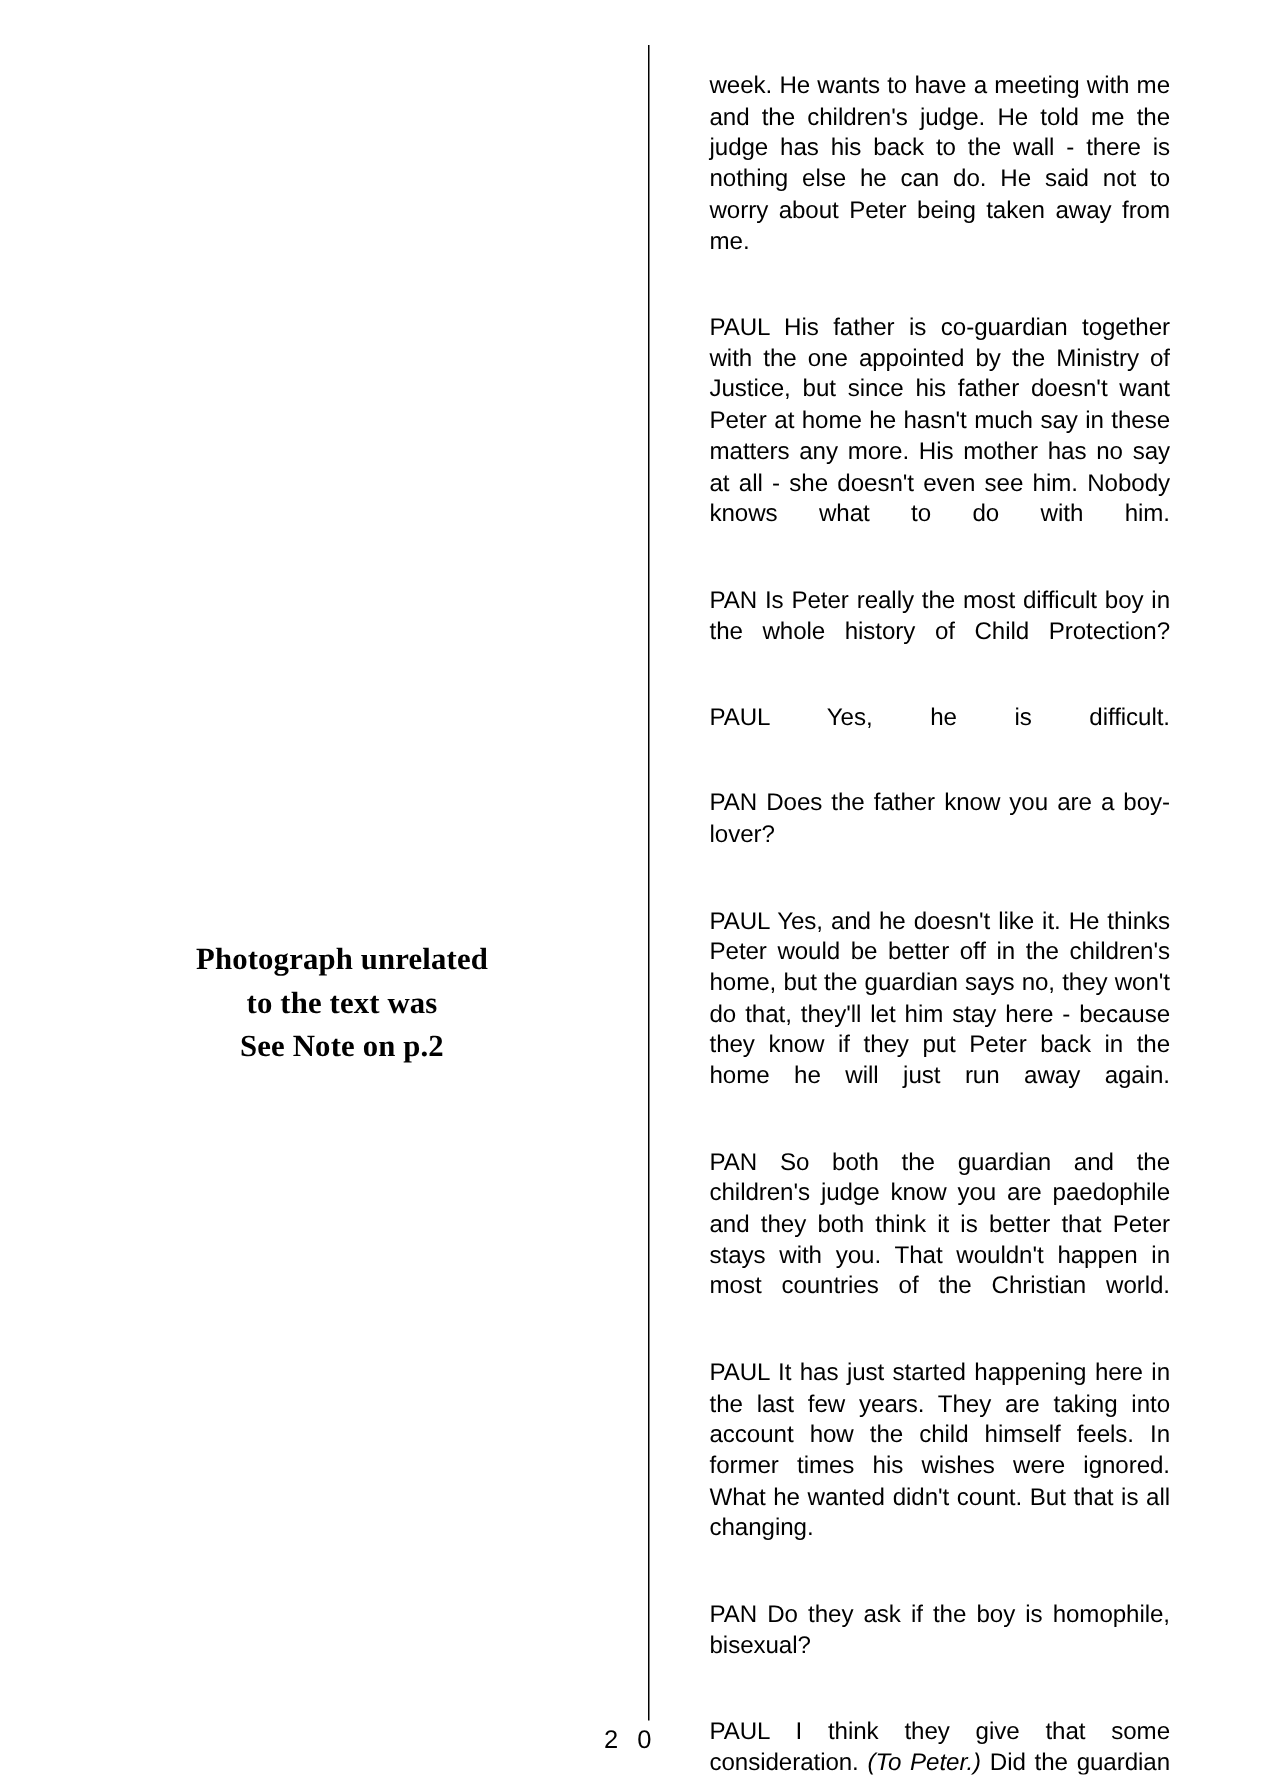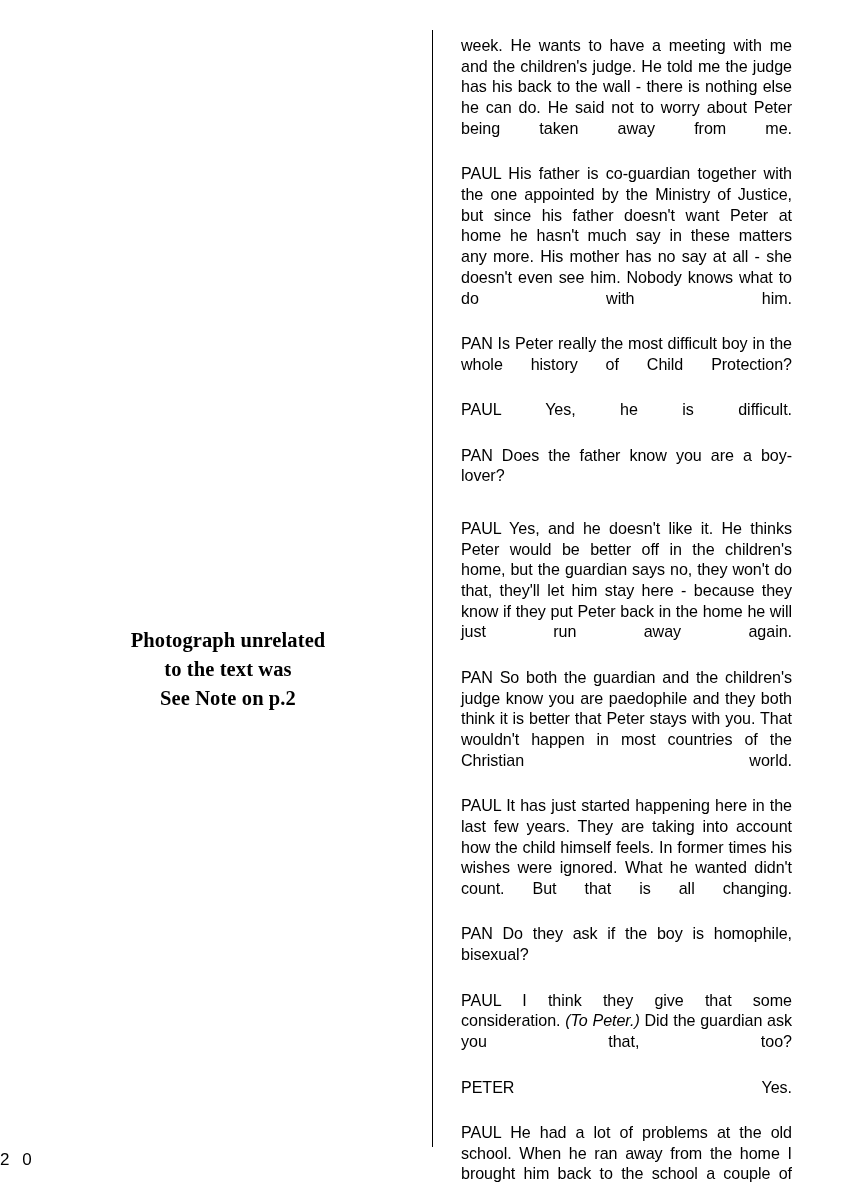--- a/index.html
+++ b/index.html
@@ -60,39 +60,39 @@
     font-size: 16.1px;
     line-height: 20.72px;
     font-weight: 500;
     color: #000;
     text-align: justify;
     text-justify: inter-word;
     letter-spacing: -0.05px;
     word-spacing: 0.2px;
   }
   .text-col p {
-    margin: 4px;
+    margin: 16px;
     text-align: justify;
   }
   
   .text-col p::after {
     content: "";
     display: inline-block;
     width: 100%;
   }
   .text-col p.gap-before { margin-top: 11px; }
   .text-col i { }
 
   
   .folio {
     position: absolute;
     left: 0;
     top: 1150px;
     width: 841px;
-    text-align: left;
+    text-align: center;
     font-family: "Liberation Sans", "DejaVu Sans", sans-serif;
     font-size: 17px;
     font-weight: 500;
     letter-spacing: 4px;
     color: #000;
   }
 </style>
 </head>
 <body>
 

